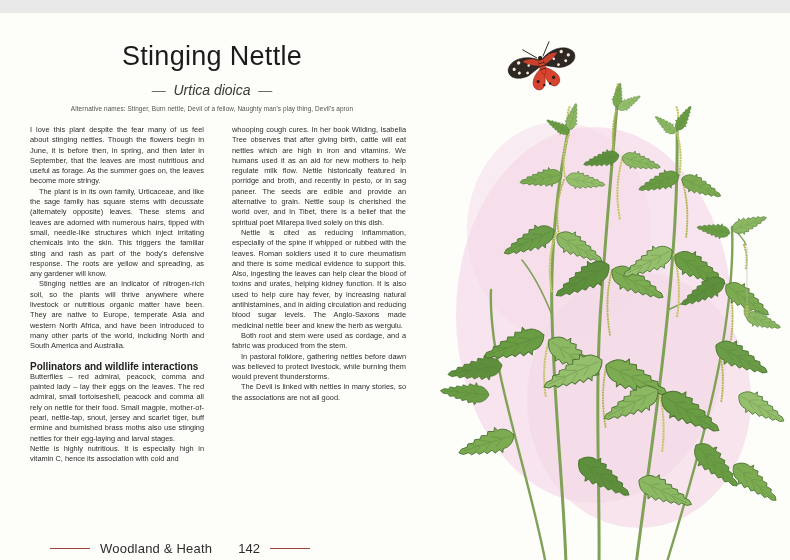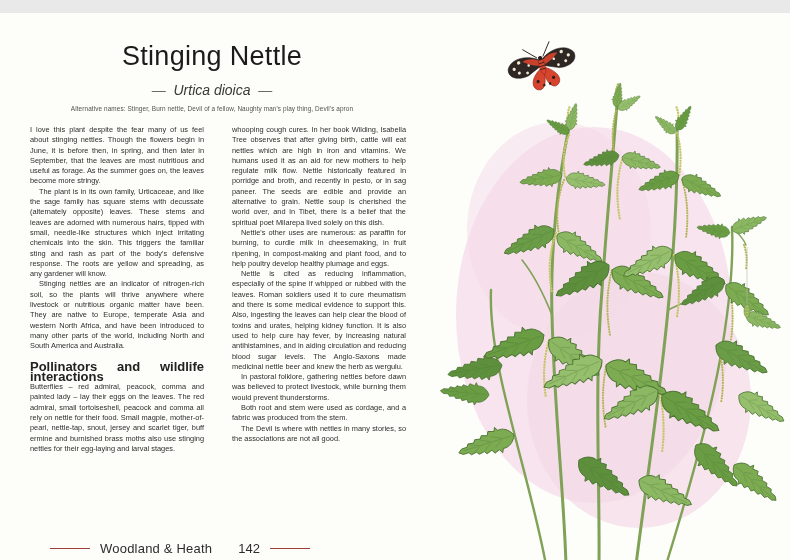--- a/index.html
+++ b/index.html
@@ -14,21 +14,21 @@
   .title { font-size:27px; font-weight:500; letter-spacing:0.3px; color:#1c1b19; margin:0; }
   .latin { margin-top:10px; font-style:italic; font-size:14px; color:#3a3936; }
   .latin::before { content:"\2014\00a0\00a0"; font-style:normal; color:#6b6a66; }
   .latin::after  { content:"\00a0\00a0\2014"; font-style:normal; color:#6b6a66; }
   .altnames { margin-top:7px; font-size:6.4px; color:#53524e; letter-spacing:0.1px; }
   
   .columns { position:absolute; top:112px; left:30px; width:376px; display:flex; gap:28px; }
   .col { width:182px; font-size:7.4px; line-height:10.3px; text-align:justify; }
   .para { margin:0; }
   .para.indent { text-indent:9px; }
-  .subheading { margin:10px 0 0 0; font-weight:bold; font-size:13px; color:#22211f; }
+  .subheading { margin:10px 0 0 0; font-weight:bold; font-size:10px; color:#22211f; }
   
   .footer {
     position:absolute; bottom:17px; left:30px; width:300px;
     display:flex; align-items:center; justify-content:center;
     font-size:13px; color:#2e2d2b;
   }
   .footer .rule { width:40px; height:1px; background:#9a423a; }
   .footer .section { margin:0 26px 0 10px; letter-spacing:0.2px; }
   .footer .pagenum { margin:0 10px 0 0; }
   
@@ -48,28 +48,28 @@
     <div class="altnames">Alternative names: Stinger, Burn nettle, Devil of a fellow, Naughty man's play thing, Devil's apron</div>
   </div>
 
   <div class="columns">
     <div class="col">
       <p class="para">I love this plant despite the fear many of us feel about stinging nettles. Though the flowers begin in June, it is before then, in spring, and then later in September, that the leaves are most nutritious and useful as forage. As the summer goes on, the leaves become more stringy.</p>
       <p class="para indent">The plant is in its own family, Urticaceae, and like the sage family has square stems with decussate (alternately opposite) leaves. These stems and leaves are adorned with numerous hairs, tipped with small, needle-like structures which inject irritating chemicals into the skin. This triggers the familiar sting and rash as part of the body's defensive response. The roots are yellow and spreading, as any gardener will know.</p>
       <p class="para indent">Stinging nettles are an indicator of nitrogen-rich soil, so the plants will thrive anywhere where livestock or nutritious organic matter have been. They are native to Europe, temperate Asia and western North Africa, and have been introduced to many other parts of the world, including North and South America and Australia.</p>
       <h3 class="subheading">Pollinators and wildlife interactions</h3>
       <p class="para">Butterflies – red admiral, peacock, comma and painted lady – lay their eggs on the leaves. The red admiral, small tortoiseshell, peacock and comma all rely on nettle for their food. Small magpie, mother-of-pearl, nettle-tap, snout, jersey and scarlet tiger, buff ermine and burnished brass moths also use stinging nettles for their egg-laying and larval stages.</p>
+      <p class="para">Nettle is highly nutritious. It is especially high in vitamin C, hence its association with cold and</p>
     </div>
     <div class="col">
       <p class="para">whooping cough cures. In her book Wilding, Isabella Tree observes that after giving birth, cattle will eat nettles which are high in iron and vitamins. We humans used it as an aid for new mothers to help regulate milk flow. Nettle historically featured in porridge and broth, and recently in pesto, or in sag paneer. The seeds are edible and provide an alternative to grain. Nettle soup is cherished the world over, and in Tibet, there is a belief that the spiritual poet Milarepa lived solely on this dish.</p>
-      <p class="para indent">Nettle's other uses are numerous: as paraffin for burning, to curdle milk in cheesemaking, in fruit ripening, in compost-making and plant food, and to help poultry develop healthy plumage and eggs.</p>
       <p class="para indent">Nettle is cited as reducing inflammation, especially of the spine if whipped or rubbed with the leaves. Roman soldiers used it to cure rheumatism and there is some medical evidence to support this. Also, ingesting the leaves can help clear the blood of toxins and urates, helping kidney function. It is also used to help cure hay fever, by increasing natural antihistamines, and in aiding circulation and reducing blood sugar levels. The Anglo-Saxons made medicinal nettle beer and knew the herb as wergulu.</p>
+      <p class="para indent">Both root and stem were used as cordage, and a fabric was produced from the stem.</p>
       <p class="para indent">In pastoral folklore, gathering nettles before dawn was believed to protect livestock, while burning them would prevent thunderstorms.</p>
-      <p class="para indent">Both root and stem were used as cordage, and a fabric was produced from the stem.</p>
-      <p class="para indent">The Devil is where with nettles in many stories, so the associations are not all good.</p>
+      <p class="para indent">The Devil is linked with nettles in many stories, so the associations are not all good.</p>
     </div>
   </div>
 
   <div class="footer">
     <span class="rule"></span>
     <span class="section">Woodland &amp; Heath</span>
     <span class="pagenum">142</span>
     <span class="rule"></span>
   </div>
 

